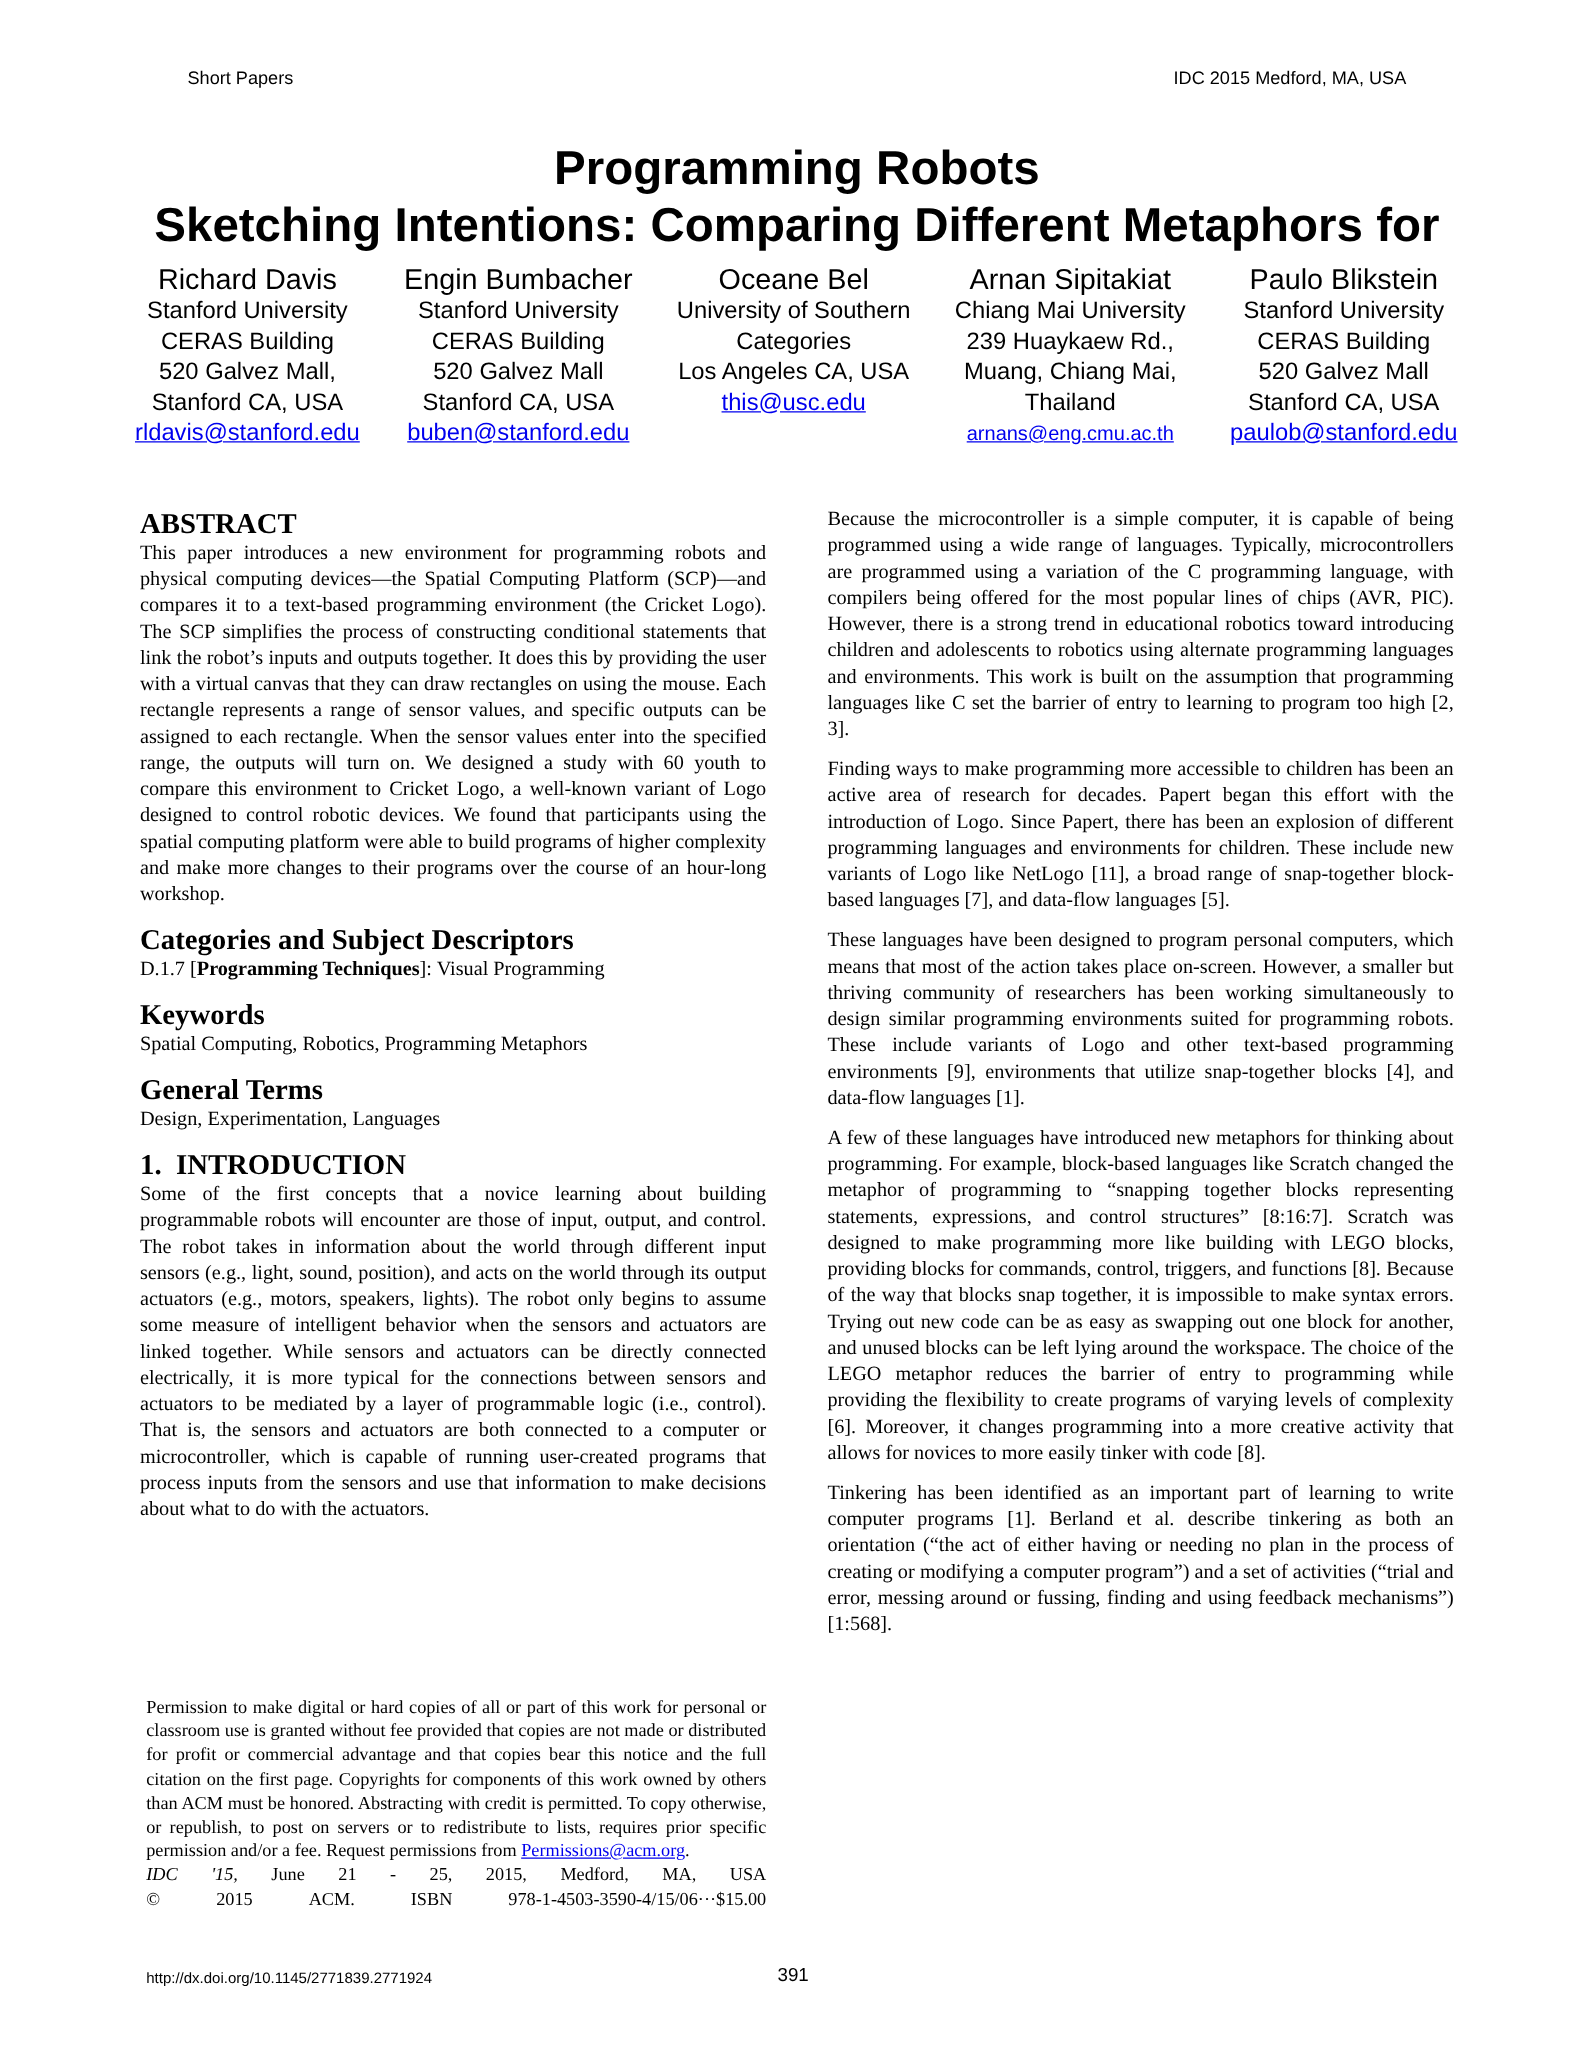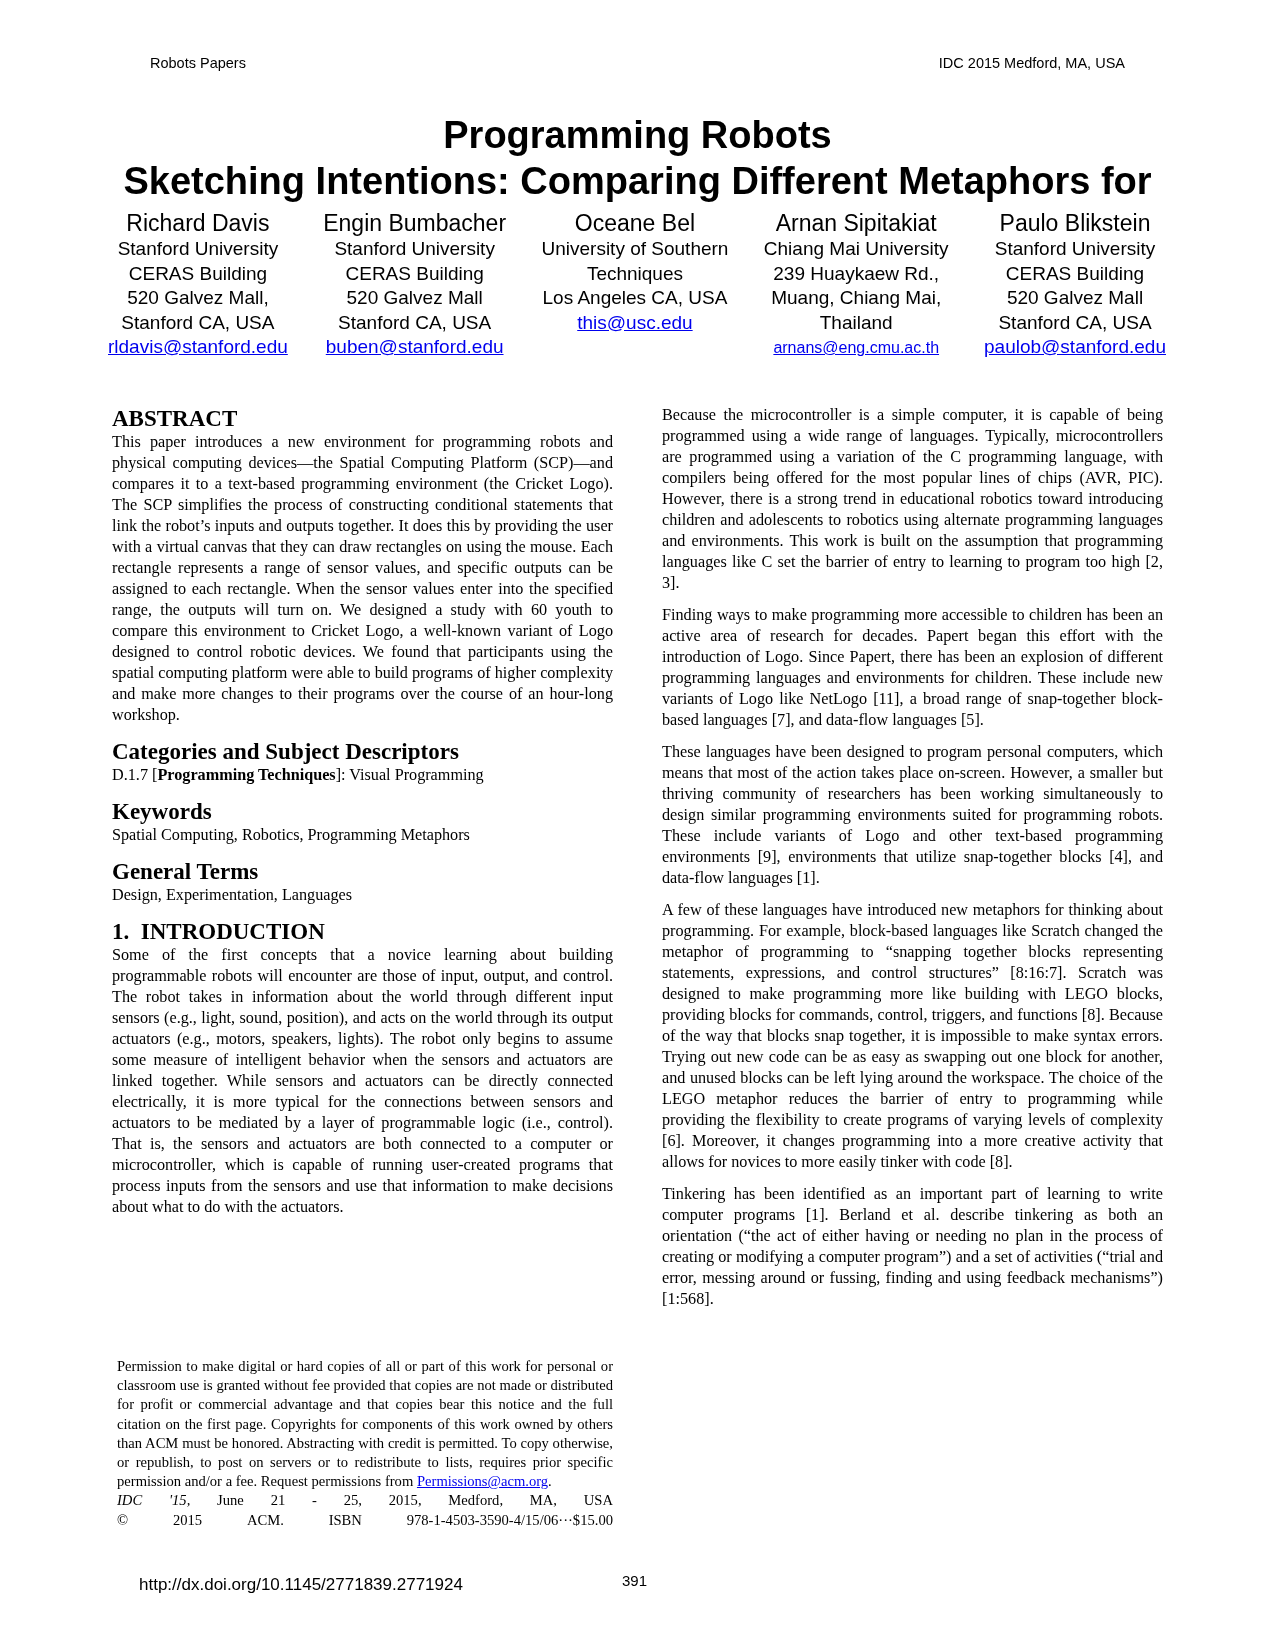--- a/index.html
+++ b/index.html
@@ -18,27 +18,27 @@
   .col-left { left: 112px; top: 405px; width: 501px; }
   .col-right { left: 662px; top: 405px; width: 501px; }
   h2 { font-family: "Liberation Serif", serif; font-size: 23px; line-height: 27px; font-weight: bold; margin: 0; }
   p { margin: 0; }
   .sec { margin-bottom: 12px; }
   .right p { margin-bottom: 11px; }
   .permission { position: absolute; left: 117px; top: 1357px; width: 496px; font-family: "Liberation Serif", serif;
                 font-size: 14.6px; line-height: 19.2px; text-align: justify; }
   .permission a { color: #0000ee; text-decoration: underline; }
   .spread { display: flex; justify-content: space-between; }
-  .doi { position: absolute; left: 117px; top: 1575px; font-family: "Liberation Sans", sans-serif; font-size: 17px; margin-left: 22px; }
+  .doi { position: absolute; left: 117px; top: 1575px; font-family: "Liberation Sans", sans-serif; font-size: 12px; }
   .page-num { position: absolute; left: 622px; top: 1572px; font-family: "Liberation Sans", sans-serif; font-size: 15px; text-align: center; }
 </style>
 </head>
 <body>
 
-<div class="running-head rh-left">Robots Papers</div>
+<div class="running-head rh-left">Short Papers</div>
 <div class="running-head rh-right">IDC 2015 Medford, MA, USA</div>
 
 <div class="title">
   <div>Programming Robots</div>
   <div>Sketching Intentions: Comparing Different Metaphors for</div>
 </div>
 
 <div class="authors">
   <div class="author">
     <div class="name">Richard Davis</div>
@@ -52,21 +52,21 @@
     <div class="name">Engin Bumbacher</div>
     <div>Stanford University</div>
     <div>CERAS Building</div>
     <div>520 Galvez Mall</div>
     <div>Stanford CA, USA</div>
     <div><a>buben@stanford.edu</a></div>
   </div>
   <div class="author">
     <div class="name">Oceane Bel</div>
     <div>University of Southern</div>
-    <div>Techniques</div>
+    <div>Categories</div>
     <div>Los Angeles CA, USA</div>
     <div><a>this@usc.edu</a></div>
   </div>
   <div class="author">
     <div class="name">Arnan Sipitakiat</div>
     <div>Chiang Mai University</div>
     <div>239 Huaykaew Rd.,</div>
     <div>Muang, Chiang Mai,</div>
     <div>Thailand</div>
     <div><a class="email-small">arnans@eng.cmu.ac.th</a></div>

